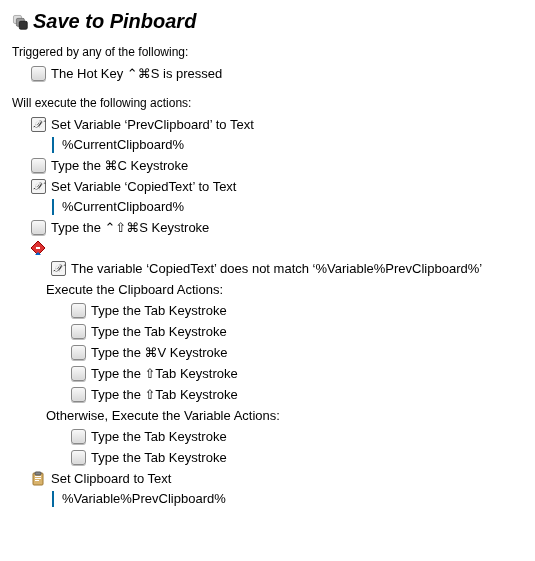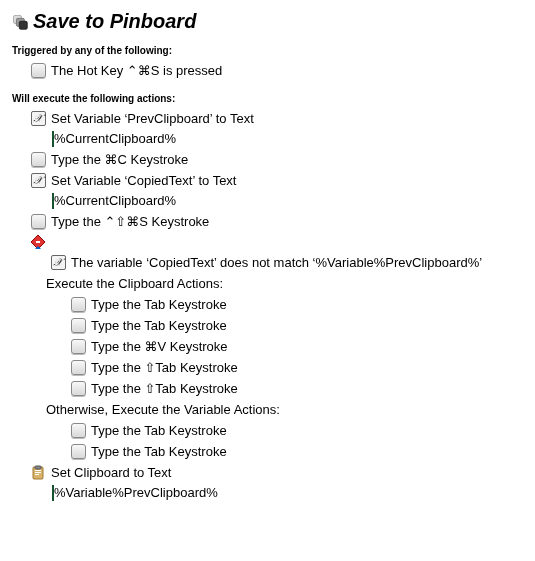--- a/index.html
+++ b/index.html
@@ -16,24 +16,24 @@
     display: flex;
     align-items: center;
     margin-bottom: 12px;
     font-style: italic;
   }
   .title {
     font-size: 20px;
     font-weight: bold;
   }
   .section-header {
-    font-weight: bold;
+    font-weight: normal;
     margin-top: 4px;
     margin-bottom: 4px;
-    font-size: 10px;
+    font-size: 12px;
   }
   .row {
     display: flex;
     align-items: center;
     padding: 2px 0;
     line-height: 17px;
   }
   .icon {
     width: 16px;
     height: 16px;
@@ -41,22 +41,22 @@
     flex-shrink: 0;
     display: inline-flex;
     align-items: center;
     justify-content: center;
   }
   .indent-1 { padding-left: 18px; }
   .indent-2 { padding-left: 38px; }
   .indent-2b { padding-left: 34px; }
   .indent-3 { padding-left: 58px; }
   .token-line {
-    border-left: 2px solid #14532d;
-    padding-left: 0;
+    border-left: 2px solid #0369a1;
+    padding-left: 8px;
     margin-left: 40px;
     margin-top:2px;
     margin-bottom:2px;
     line-height:16px;
   }
   .token-line.deep { margin-left: 40px; }
 
   
   .key-icon {
     width:15px;height:15px;

